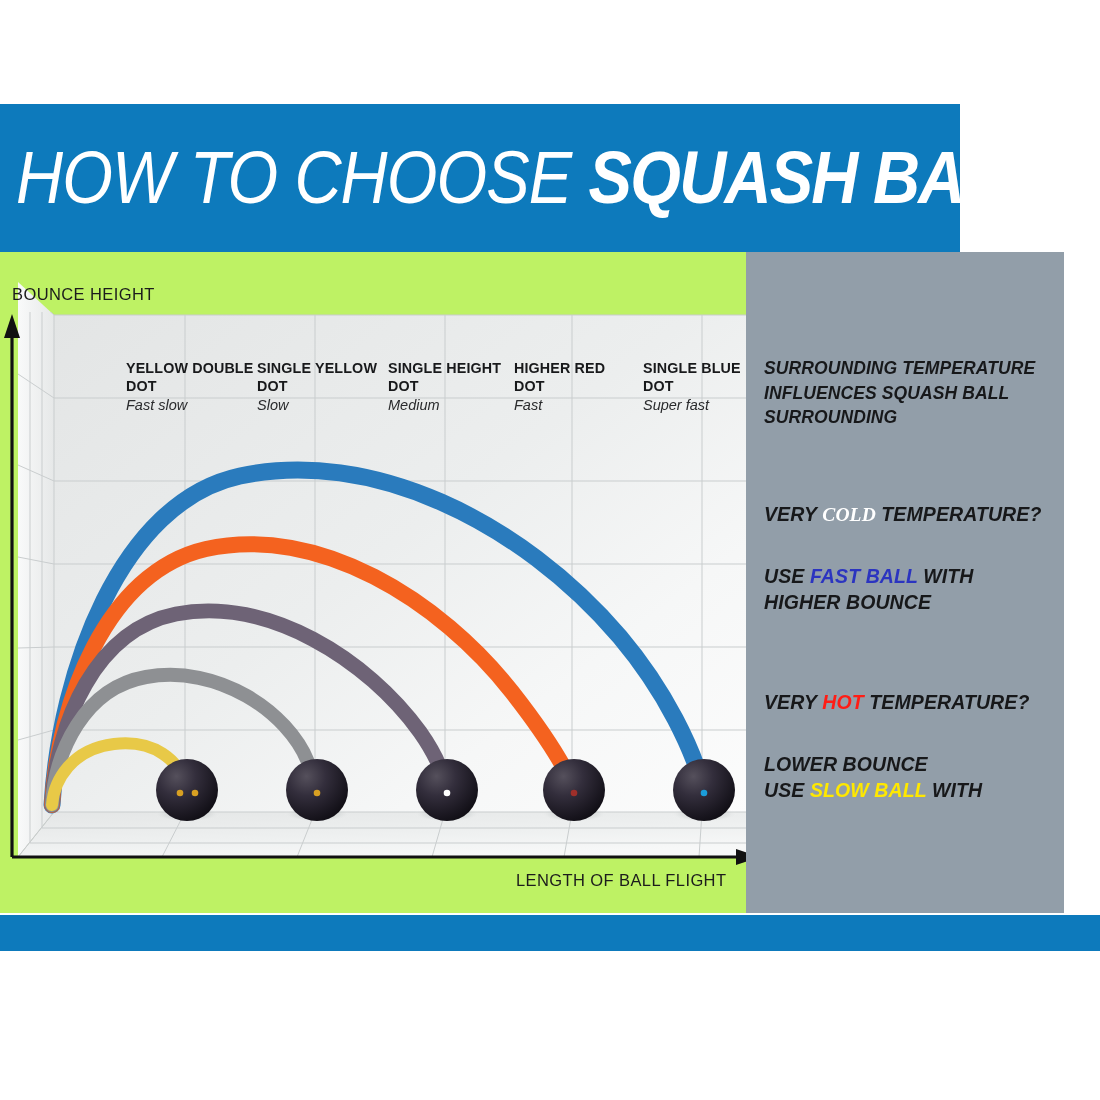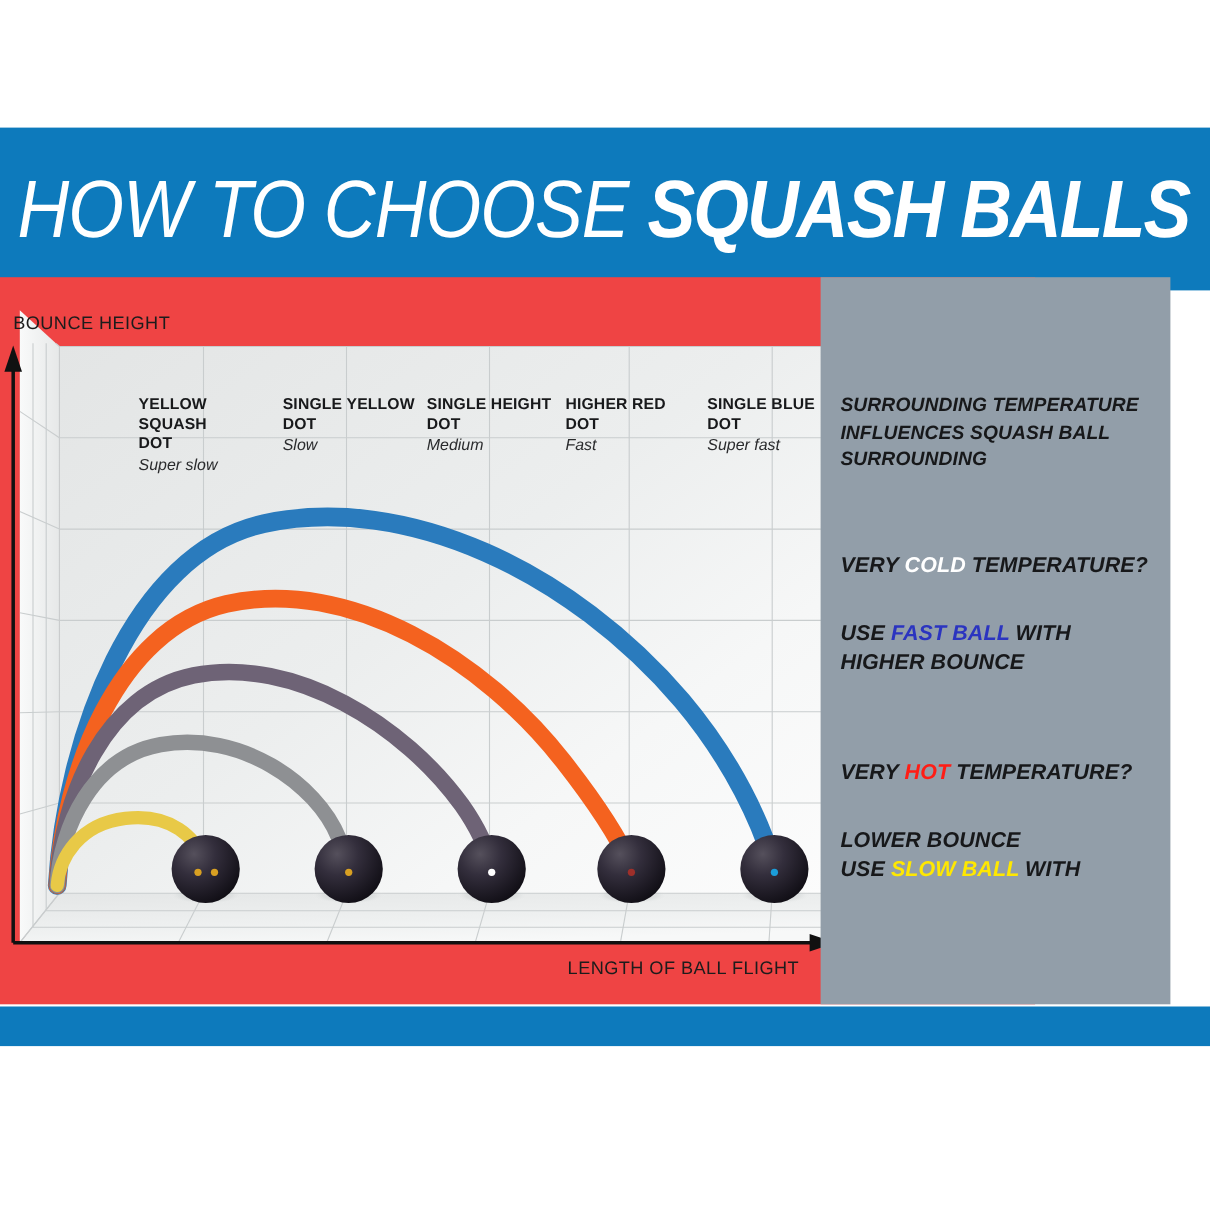--- a/index.html
+++ b/index.html
@@ -7,23 +7,23 @@
     width:1100px;height:1100px;
     background:#ffffff;
     font-family:"Liberation Sans","DejaVu Sans",sans-serif;
     overflow:hidden;
     position:relative;
   }
   #root{position:absolute;left:0;top:0;width:1100px;height:1100px;}
 
   
   .title-bar{
-    position:absolute;left:0;top:104px;width:1100px;height:148px;
+    position:absolute;left:0;top:104px;width:960px;height:148px;
     background:#0d7abc;
-    display:flex;align-items:center;margin-top:12px;
+    display:flex;align-items:center;
   }
   .title-text{
     margin-left:16px;
     color:#ffffff;
     font-size:74px;
     line-height:74px;
     font-style:italic;
     font-weight:300;
     letter-spacing:-1px;
     transform:scaleX(.88);
@@ -41,29 +41,29 @@
   .gp-line{
     color:#17181a;
     font-size:17.5px;
     line-height:24.5px;
     font-weight:bold;
     font-style:italic;
     letter-spacing:.1px;
     white-space:nowrap;
   }
   .gp-line.big{font-size:19.5px;line-height:26px;}
-  .hl-white{color:#ffffff;}
+  .hl-white{color:#ffffff;font-family:Liberation Serif, serif;}
   .hl-blue{color:#2b34c0;}
   .hl-red{color:#ff1d15;}
   .hl-yellow{color:#ffe800;}
 
   
   .chart-panel{
     position:absolute;left:0px;top:252px;width:941px;height:661px;
-    background:#ef4444;overflow:hidden;
+    background:#bef264;overflow:hidden;
   }
   .chart-inner{position:absolute;left:0;top:0;width:782px;height:661px;}
 
   .axis-label{
     position:absolute;
     color:#1c1c1c;
     font-size:16.5px;
     letter-spacing:.4px;
     white-space:nowrap;
   }
@@ -242,23 +242,23 @@
             <circle cx="704" cy="538" r="31" fill="url(#ballGrad)"></circle>
             <circle cx="704" cy="541" r="3.3" fill="#1b9dd9"></circle>
           </g>
         </g>
       </svg>
 
       <div class="axis-label" id="bounce-label">BOUNCE HEIGHT</div>
       <div class="axis-label" id="flight-label">LENGTH OF BALL FLIGHT</div>
 
       <div class="col-head" style="left:126px;">
-        <div class="name">YELLOW SQUASH</div>
-        <div class="name">DOT</div>
-        <div class="speed">Super slow</div>
+        <div class="name">YELLOW DOUBLE</div>
+        <div class="name">DOT</div>
+        <div class="speed">Fast slow</div>
       </div>
       <div class="col-head" style="left:257px;">
         <div class="name">SINGLE YELLOW</div>
         <div class="name">DOT</div>
         <div class="speed">Slow</div>
       </div>
       <div class="col-head" style="left:388px;">
         <div class="name">SINGLE HEIGHT</div>
         <div class="name">DOT</div>
         <div class="speed">Medium</div>

